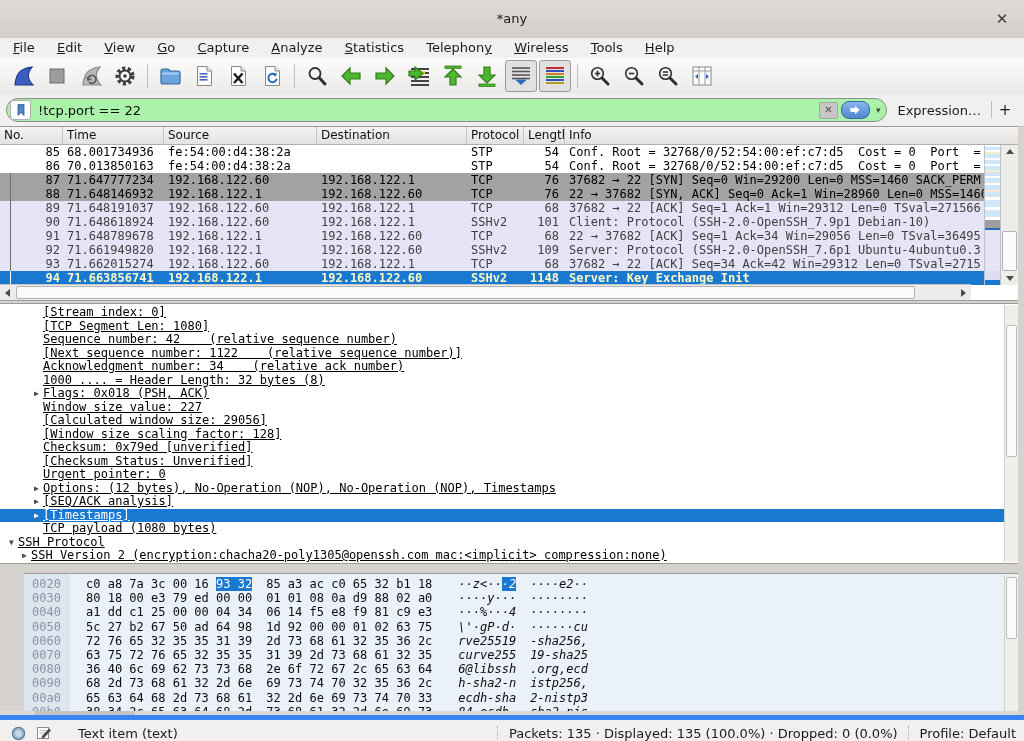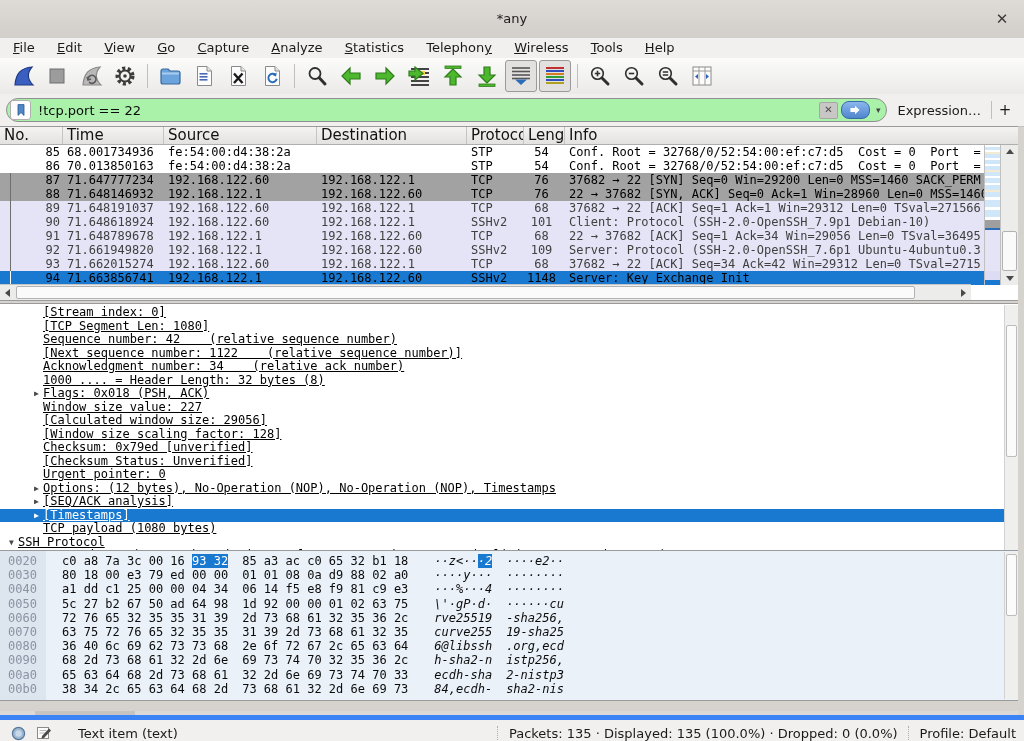--- a/index.html
+++ b/index.html
@@ -48,31 +48,31 @@
   .expr-label{font-size:13px;color:#1a1a1a;padding:0 10px;}
   .fsep{width:1px;height:18px;background:#c2beba;}
   .plus-btn{font-size:15px;color:#1a1a1a;width:26px;text-align:center;}
 
   
   .plist{top:126px;height:173px;margin-right:6px;background:#ffffff;
     border:1px solid #9a9a9a;border-left:none;border-right:none;overflow:hidden;
     font-family:"DejaVu Sans Mono",monospace;font-size:12px;}
   .pl-grid{display:grid;grid-template-columns:63px 101px 153px 150px 57px 41px 1fr;}
   .plist-header{height:17px;background:linear-gradient(#f4f3f2,#e4e2e0);
-    border-bottom:1px solid #b0aeac;font-family:"DejaVu Sans",sans-serif;font-size:15px;color:#111;}
+    border-bottom:1px solid #b0aeac;font-family:"DejaVu Sans",sans-serif;font-size:12px;color:#111;}
   .plist-header .hc{border-right:1px solid #c6c4c2;padding:0 0 0 4px;line-height:16px;
     overflow:hidden;white-space:nowrap;}
   .prow{height:14px;line-height:14px;white-space:nowrap;position:relative;}
   .prow .c{overflow:hidden;white-space:pre;padding-left:4px;}
   .prow .no{text-align:right;padding:0 3px 0 0;}
-  .prow .len{text-align:center;padding:0 6px 0 0;}
+  .prow .len{text-align:right;padding:0 6px 0 0;}
   .row-white{background:#ffffff;color:#000;}
   .row-gray{background:var(--row-gray,#a2a2a2);color:#000;}
   .row-lav{background:var(--row-lavender,#e4e4f6);color:#404040;}
-  .row-sel{background:var(--selected,#1979d1);color:#000000;}
+  .row-sel{background:var(--selected,#1979d1);color:#fef9c3;font-weight:bold;}
   .prow.rel::before{content:"";position:absolute;left:10px;top:0;bottom:0;width:1px;background:#6e6e6e;}
   .prow.row-sel.rel::before{background:#ffffff;}
   .minimap{position:absolute;top:18px;right:18px;width:15px;height:140px;
     border-left:1px solid #c0c0c0;
     background:linear-gradient(to bottom,
       #ffffff 0,#ffffff 2px,#cfe7f8 2px,#cfe7f8 5px,#ffffff 5px,#ffffff 7px,
       #f3ead0 7px,#f3ead0 9px,#cfe7f8 9px,#cfe7f8 13px,#ffffff 13px,#ffffff 15px,
       #cfe7f8 15px,#cfe7f8 19px,#ffffff 19px,#ffffff 21px,#cfe7f8 21px,#cfe7f8 25px,
       #f3ead0 25px,#f3ead0 27px,#cfe7f8 27px,#cfe7f8 31px,#ffffff 31px,#ffffff 33px,
       #cfe7f8 33px,#cfe7f8 38px,#ffffff 38px,#ffffff 40px,#cfe7f8 40px,#cfe7f8 45px,
@@ -110,24 +110,24 @@
   .ind1 .tw{margin-left:18px;}
   .ind2 .tw{margin-left:30px;}
   .dline.sel{background:var(--selected,#1979d1);color:#fff;}
   .dline.sel .tw{color:#fff;}
   .pane-vscroll{position:absolute;top:1px;bottom:1px;right:0;width:13px;background:#efefee;
     border-left:1px solid #d2d2d2;}
   .pane-vthumb{position:absolute;left:1px;right:1px;background:#fbfbfb;border:1px solid #bcbcbc;border-radius:2px;}
 
   
   .split2{top:560px;height:5px;text-align:center;color:#8a8a8a;font-size:7px;line-height:5px;letter-spacing:2px;}
-  .hexpane{top:550px;height:146px;margin-right:6px;
+  .hexpane{top:573px;height:146px;margin-right:6px;
     background:linear-gradient(to right,#dde5ef 0,#dde5ef 46px,#eaf1f9 46px);
     border:1px solid #9a9a9a;border-left:none;border-right:none;overflow:hidden;
-    font-family:"DejaVu Sans Mono",monospace;font-size:12px;color:#0b0b0b;padding-top:3px;}
+    font-family:"DejaVu Sans Mono",monospace;font-size:12px;color:#0b0b0b;padding-top:3px;margin-left:24px;}
   .hrow{height:14.2px;line-height:14.2px;white-space:pre;display:flex;}
   .hrow .off{width:38px;flex:none;text-align:left;padding-left:8px;color:#8a93a2;}
   .hrow .hx{margin-left:16px;white-space:pre;}
   .hrow .g2{margin-left:14px;}
   .hrow .asc{margin-left:26px;white-space:pre;font-style:italic;}
   .hl{background:var(--selected,#1979d1);color:#fff;}
 
   
   .bstrip{top:711px;height:4px;background:#dcdad8;margin-right:6px;}
   .bthumb{position:absolute;left:35px;width:100px;top:0;bottom:0;background:#c6c4c2;}

